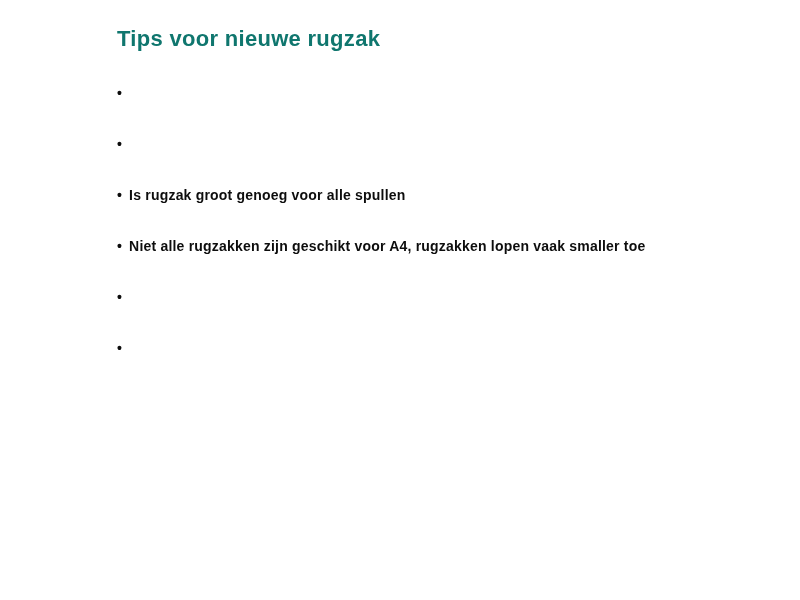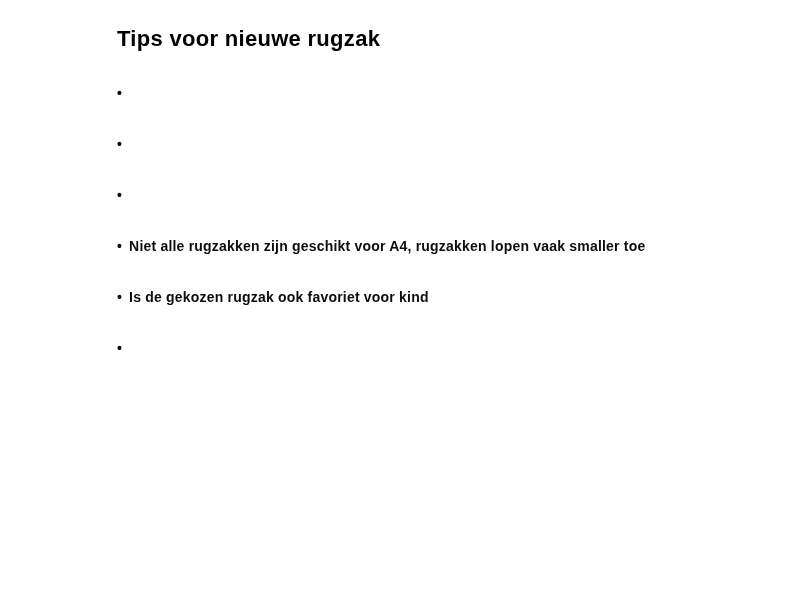--- a/index.html
+++ b/index.html
@@ -21,21 +21,21 @@
     color: #0d0d0d;
   }
   .title {
     position: absolute;
     left: 117px;
     top: 26px;
     margin: 0;
     font-size: 22px;
     font-weight: bold;
     letter-spacing: 0.3px;
-    color: #000000;
+    color: #0f766e;
     white-space: nowrap;
   }
   .bullets {
     position: absolute;
     left: 117px;
     top: 84px;
     margin: 0;
     padding: 0;
     list-style: none;
   }
@@ -65,26 +65,26 @@
   <h1 class="title">Tips voor nieuwe rugzak</h1>
   <ul class="bullets">
       <li class="bullet-item">
         <span class="bullet-dot">•</span>
       </li>
       <li class="bullet-item">
         <span class="bullet-dot">•</span>
       </li>
       <li class="bullet-item">
         <span class="bullet-dot">•</span>
+        <span class="bullet-text">Is rugzak groot genoeg voor alle spullen</span>
       </li>
       <li class="bullet-item">
         <span class="bullet-dot">•</span>
         <span class="bullet-text">Niet alle rugzakken zijn geschikt voor A4, rugzakken lopen vaak smaller toe</span>
       </li>
       <li class="bullet-item">
         <span class="bullet-dot">•</span>
-        <span class="bullet-text">Is de gekozen rugzak ook favoriet voor kind</span>
       </li>
       <li class="bullet-item">
         <span class="bullet-dot">•</span>
       </li>
     </ul>
 </div>
 
 </body></html>

